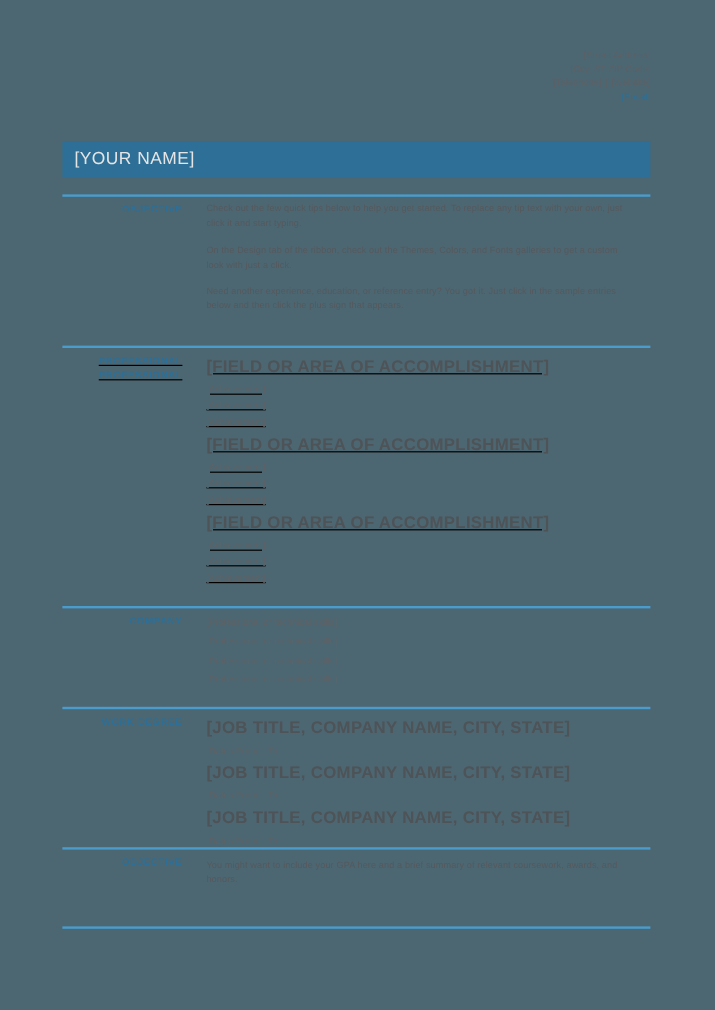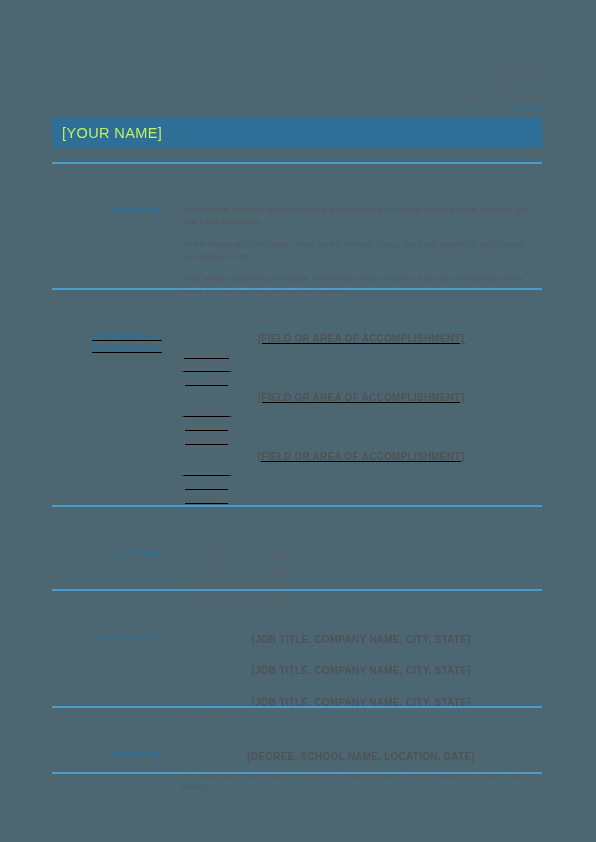--- a/index.html
+++ b/index.html
@@ -17,21 +17,21 @@
   .page {
     position: relative;
     width: 596px;
     height: 842px;
     box-sizing: border-box;
   }
 
   
   .contact {
     position: absolute;
-    top: 68px;
+    top: 40px;
     right: 54px;
     width: 300px;
     text-align: right;
     line-height: 1.55;
   }
   .contact-line {
     font-size: 7.5px;
     color: #5b6166;
     letter-spacing: .15px;
     white-space: nowrap;
@@ -49,33 +49,32 @@
     position: absolute;
     left: 52px;
     top: 118px;
     width: 490px;
     height: 30px;
     background: #2d6f96;
     display: flex;
     align-items: center;
   }
   .name-banner-text {
-    color: #bef264;
+    color: #e5e5e5;
     font-size: 14.5px;
     letter-spacing: .4px;
     padding-left: 10px;
   }
 
   
   .section {
     position: absolute;
-    left: 50px;
+    left: 40px;
     width: 490px;
     box-sizing: border-box;
-    margin-top: 36px;
   }
   .rule {
     position: absolute;
     left: 52px;
     width: 490px;
     height: 2px;
     background: #4a9ccd;
   }
   .section-inner {
     display: flex;
@@ -101,28 +100,27 @@
   .body-para {
     font-size: 7.6px;
     color: #55595d;
     line-height: 1.62;
     margin: 0 0 10px 0;
     letter-spacing: .1px;
   }
   .body-para:last-child { margin-bottom: 0; }
 
   .entry-head {
-    font-size: 10px;
+    font-size: 14px;
     font-weight: bold;
     color: #4e5357;
     letter-spacing: .25px;
     line-height: 1.55;
     margin: 0;
     padding: 1px 0;
-    text-align: center;
   }
   .entry-sub {
     font-size: 7.6px;
     color: #5d6266;
     letter-spacing: .1px;
     line-height: 1.55;
     margin: 0;
     padding: 1px 0;
   }
   .skill-line {
@@ -230,21 +228,20 @@
         <p class="entry-sub">[Dates From – To]</p>
       </div>
     </div>
   </div>
 
   <div class="rule" style="top:706px;"></div>
   <div class="section" style="top:712px;">
     <div class="section-inner">
       <div class="section-label">OBJECTIVE</div>
       <div class="section-body">
-        <p class="entry-head">[DEGREE, SCHOOL NAME, LOCATION, DATE]</p>
         <p class="edu-note">You might want to include your GPA here and a brief summary of relevant coursework, awards, and honors.</p>
       </div>
     </div>
   </div>
 
   <div class="rule" style="top:772px;"></div>
 
 </div>
 
 </body></html>

